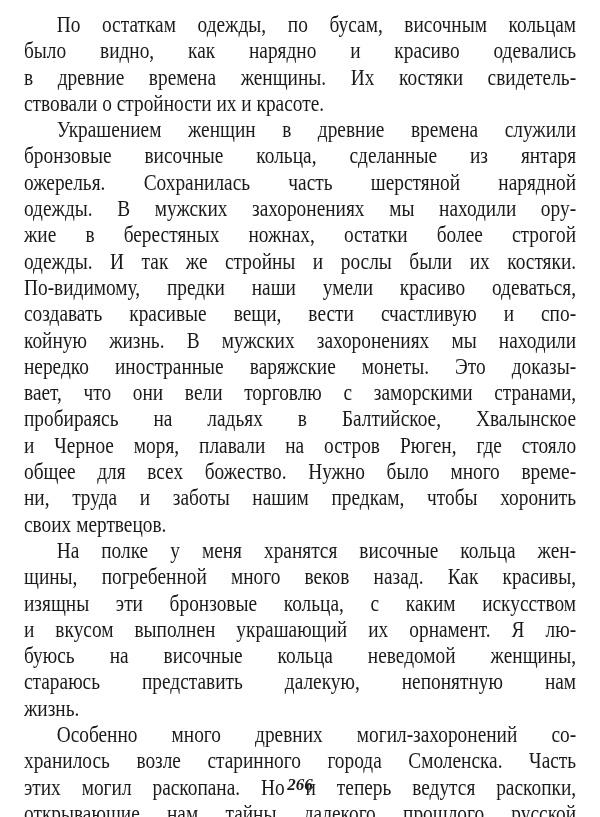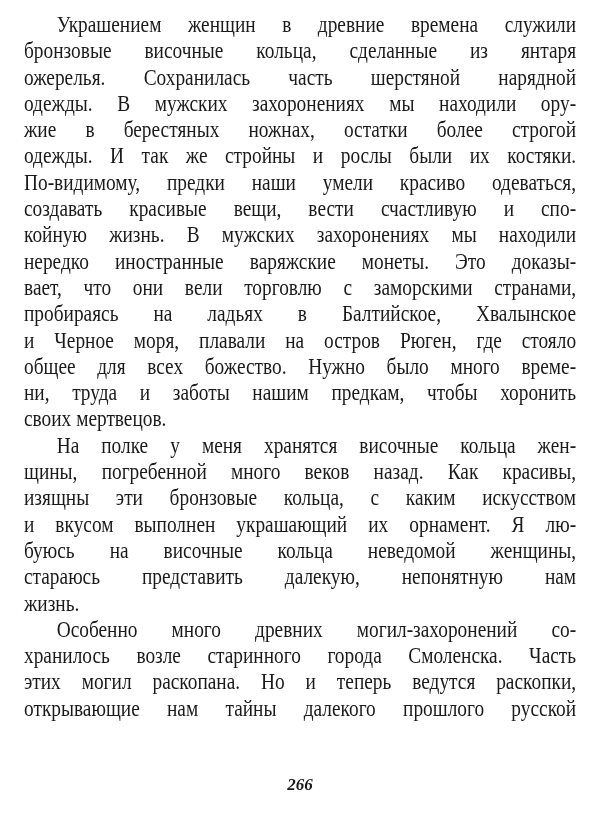--- a/index.html
+++ b/index.html
@@ -11,20 +11,26 @@
   .line.indent { padding-left: 38px; width: calc(116.3% - 38px); }
   .line.last { text-align-last: left; }
   .page-number { position: absolute; top: 775px; left: 0; width: 600px; text-align: center;
                  font-family: "Liberation Serif", "DejaVu Serif", serif; font-style: italic; font-weight: bold;
                  font-size: 17px; color: #1a1a1a; }
 </style>
 </head>
 <body>
 
 <div class="page">
+  <div>
+    <div class="line indent">По остаткам одежды, по бусам, височным кольцам</div>
+    <div class="line">было видно, как нарядно и красиво одевались</div>
+    <div class="line">в древние времена женщины. Их костяки свидетель-</div>
+    <div class="line last">ствовали о стройности их и красоте.</div>
+  </div>
   <div>
     <div class="line indent">Украшением женщин в древние времена служили</div>
     <div class="line">бронзовые височные кольца, сделанные из янтаря</div>
     <div class="line">ожерелья. Сохранилась часть шерстяной нарядной</div>
     <div class="line">одежды. В мужских захоронениях мы находили ору-</div>
     <div class="line">жие в берестяных ножнах, остатки более строгой</div>
     <div class="line">одежды. И так же стройны и рослы были их костяки.</div>
     <div class="line">По-видимому, предки наши умели красиво одеваться,</div>
     <div class="line">создавать красивые вещи, вести счастливую и спо-</div>
     <div class="line">койную жизнь. В мужских захоронениях мы находили</div>

